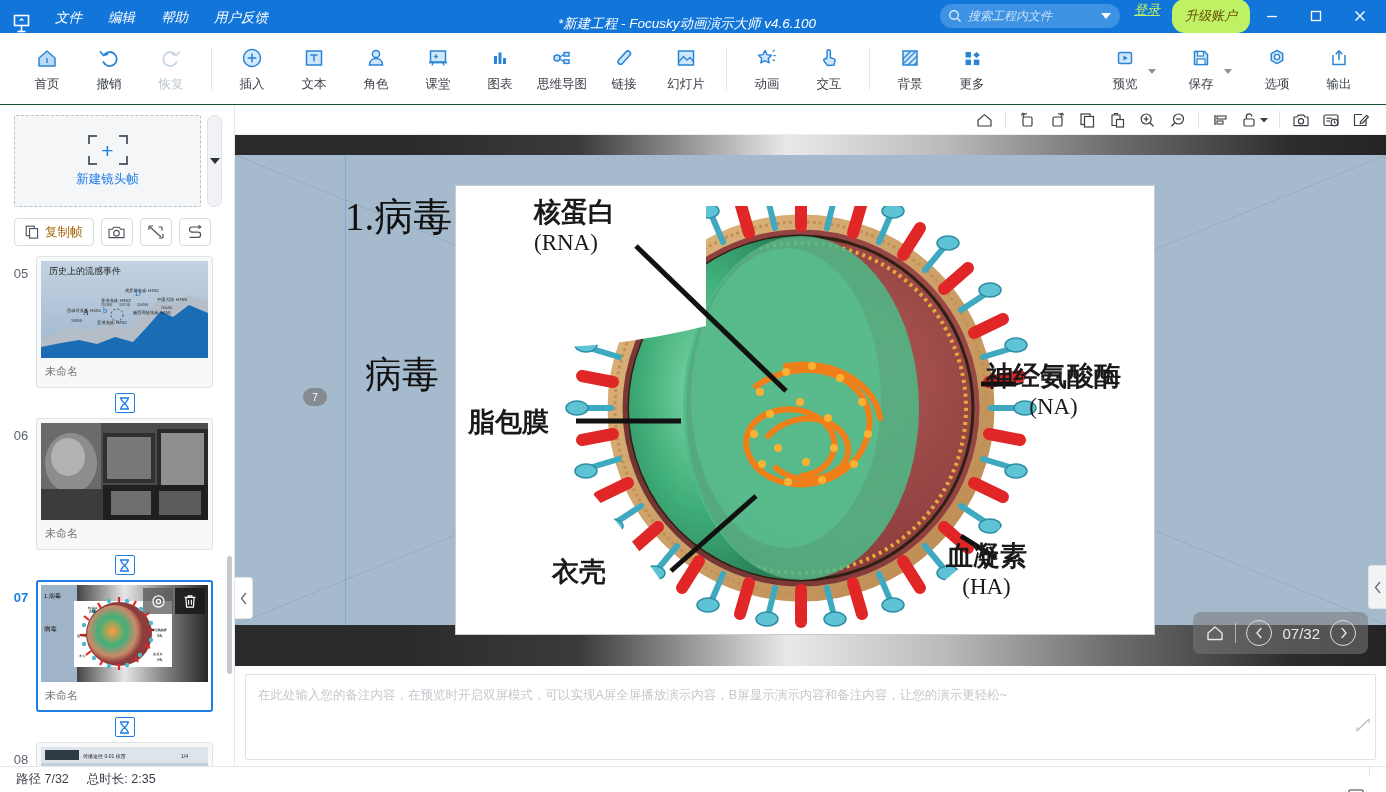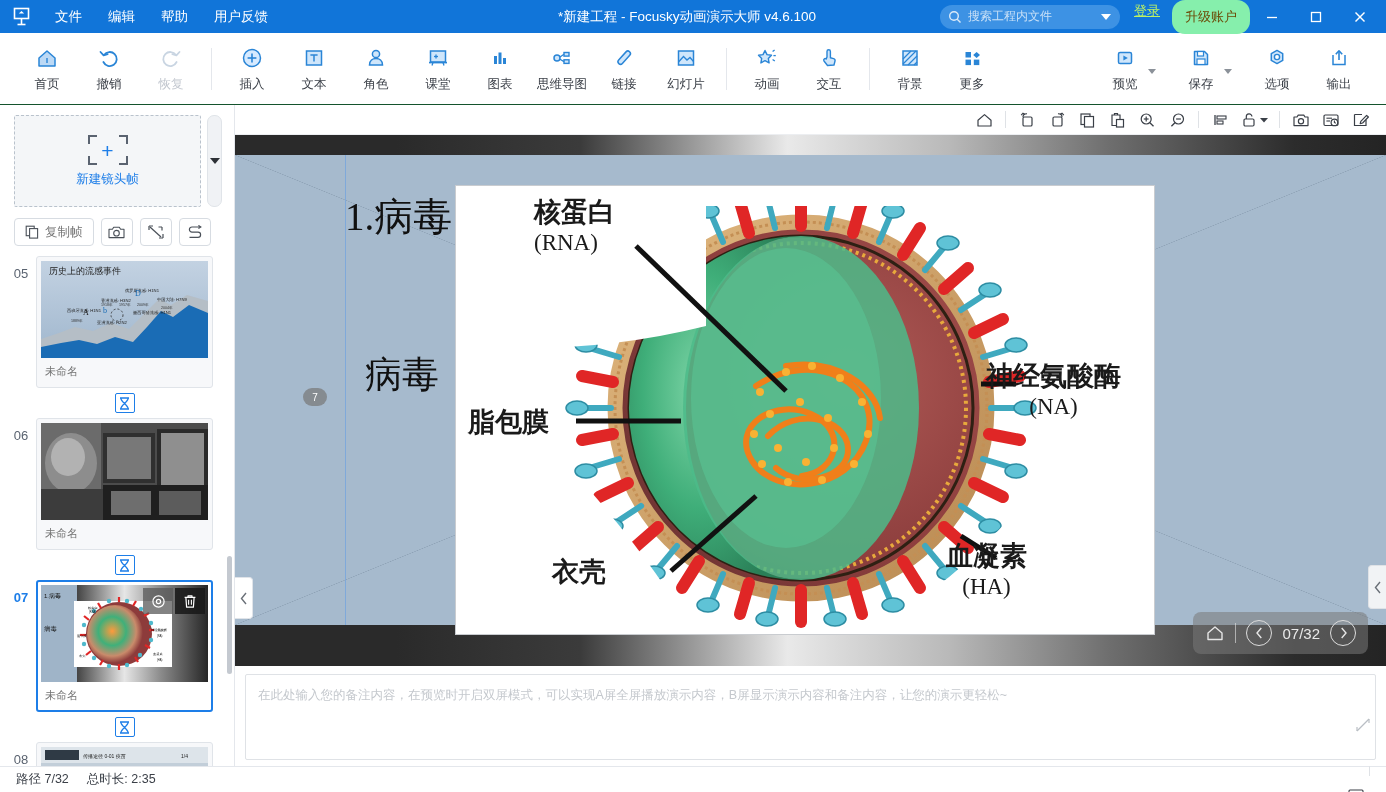--- a/index.html
+++ b/index.html
@@ -7,22 +7,22 @@
   body {
     font-family: "Liberation Sans", "DejaVu Sans", sans-serif;
     font-size: 12px;
     background:#fff;
     -webkit-font-smoothing: antialiased;
   }
   .app { width:1386px; height:792px; display:flex; flex-direction:column; position:relative; }
 
   
   .titlebar {
-    height:33px; background:#1175d9; display:flex; align-items:center;
-    color:#fff; flex:0 0 33px; position:relative;
+    height:33px; background:#1175d9; display:flex; align-items:flex-end;
+    color:#fff; flex:0 0 33px; position:relative;font-style:italic;
   }
   .logo-box { width:42px; display:flex; align-items:center; justify-content:center; }
   .menu { display:flex; align-items:center; gap:0px; }
   .menu-item {
     padding:4px 13px; font-size:13.5px; color:#fff; cursor:default; line-height:22px;
   }
   .title-center {
     position:absolute; left:0; right:12px; text-align:center; font-size:13.5px;
     pointer-events:none; white-space:nowrap;
   }
@@ -31,21 +31,21 @@
     width:180px; height:24px; background:#3d92e4; border-radius:12px; display:flex;
     align-items:center; padding:0 8px; gap:6px; position:relative;
   }
   .search-box .ph { color:#c8e0f7; font-size:12px; }
   .search-caret {
     width:0;height:0;border-left:5px solid transparent;border-right:5px solid transparent;
     border-top:6px solid #fff; position:absolute; right:9px; top:9px;
   }
   .login-link { font-size:13px; color:#bef264; text-decoration:underline; margin:0 12px 12px 14px; cursor:pointer;}
   .upgrade-btn {
-    background:#86efac; color:#6b4a06; font-size:13px; border-radius:13px;
+    background:#bef264; color:#6b4a06; font-size:13px; border-radius:13px;
     padding:8px 13px; cursor:pointer; white-space:nowrap;
   }
   .wbtn { width:44px; height:33px; display:flex; align-items:center; justify-content:center; cursor:pointer;}
 
   
   .ribbon {
     height:72px; flex:0 0 72px; background:#fff; border-bottom:1px solid #14532d;
     display:flex; align-items:center; padding:0 16px;
   }
   .rb-item {
@@ -88,21 +88,21 @@
   .newframe .nf-lbl { color:#1d7ee8; font-size:12.5px; }
   .scrollthumb-sm {
     width:15px; height:92px; background:#f0f2f5; border:1px solid #e0e4e9; border-radius:7px;
     display:flex; align-items:center; justify-content:center; cursor:pointer;
   }
   .tri-down { width:0;height:0;border-left:5px solid transparent;border-right:5px solid transparent;border-top:6px solid #2c3036;}
   .frametools { display:flex; gap:7px; padding:11px 14px 10px 14px; }
   .ft-btn {
     height:28px; border:1px solid #d7dce2; border-radius:4px; background:#fff;
     display:flex; align-items:center; justify-content:center; gap:6px; cursor:pointer;
-    padding:0 10px; color:#737373; font-size:12.5px;
+    padding:0 10px; color:#a16207; font-size:12.5px;
   }
   .ft-btn.sq { width:32px; padding:0; }
 
   .slidelist {
     flex:1; overflow:hidden; position:relative; padding-left:0px;
   }
   .slide-entry { display:flex; align-items:flex-start; padding:0 14px 0 6px; }
   .slide-num { width:30px; text-align:center; font-size:13px; color:#5a6370; padding-top:10px; flex:0 0 30px;}
   .slide-card {
     width:177px; border:1px solid #e0e4e9; background:#f7f8fa; border-radius:3px; padding:4px;

